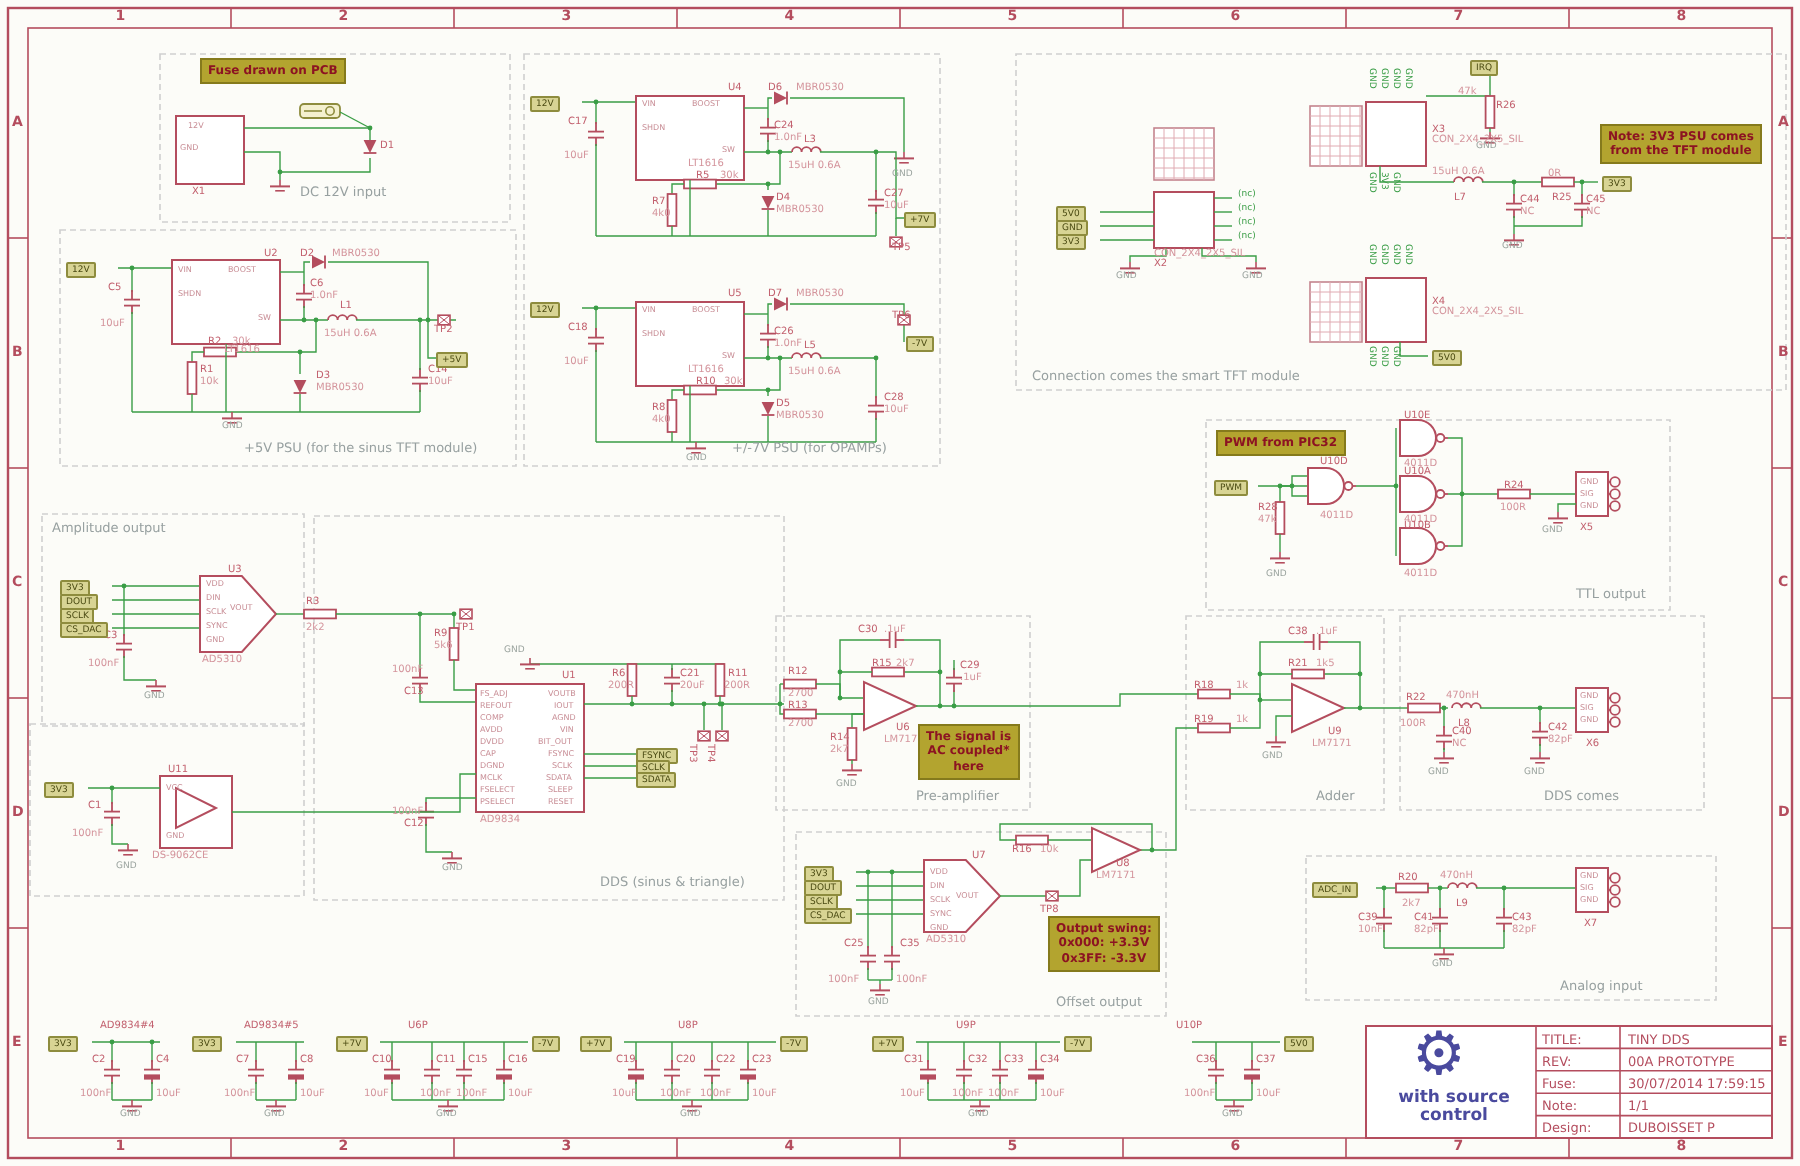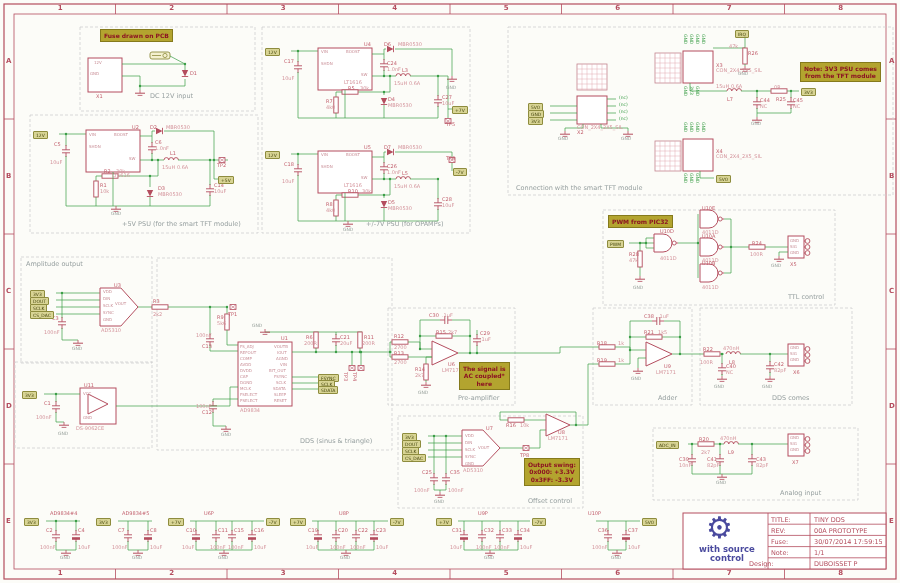--- a/index.html
+++ b/index.html
@@ -1636,33 +1636,33 @@
     <span class="logo" style="left: 686px; top: 545px; position: absolute;">with source</span>
     <span class="logo" style="left: 686px; top: 554px; position: absolute;">control</span>
     <span class="t tt" style="left: 771px; top: 516.5px;">TITLE:</span>
     <span class="t tt" style="left: 814px; top: 516.5px;">TINY DDS</span>
     <span class="t tt" style="left: 771px; top: 527.7px;">REV:</span>
     <span class="t tt" style="left: 814px; top: 527.7px;">00A PROTOTYPE</span>
     <span class="t tt" style="left: 771px; top: 538.9px;">Fuse:</span>
     <span class="t tt" style="left: 814px; top: 538.9px;">30/07/2014 17:59:15</span>
     <span class="t tt" style="left: 771px; top: 550.1px;">Note:</span>
     <span class="t tt" style="left: 814px; top: 550.1px;">1/1</span>
-    <span class="t tt" style="left: 749px; top: 561.3px;">Design:</span>
+    <span class="t tt" style="left: 771px; top: 561.3px;">Design:</span>
     <span class="t tt" style="left: 814px; top: 561.3px;">DUBOISSET P</span>
     <span class="t sec" style="left: 150px; top: 93px;">DC 12V input</span>
-    <span class="t sec" style="left: 122px; top: 221px;">+5V PSU (for the smart TFT module)</span>
+    <span class="t sec" style="left: 122px; top: 221px;">+5V PSU (for the sinus TFT module)</span>
     <span class="t sec" style="left: 366px; top: 221px;">+/-7V PSU (for OPAMPs)</span>
-    <span class="t sec" style="left: 516px; top: 185px;">Connection with the smart TFT module</span>
-    <span class="t sec" style="left: 788px; top: 294px;">TTL control</span>
+    <span class="t sec" style="left: 516px; top: 185px;">Connection comes the smart TFT module</span>
+    <span class="t sec" style="left: 788px; top: 294px;">TTL output</span>
     <span class="t sec" style="left: 26px; top: 261px;">Amplitude output</span>
     <span class="t sec" style="left: 300px; top: 438px;">DDS (sinus &amp; triangle)</span>
     <span class="t sec" style="left: 458px; top: 395px;">Pre-amplifier</span>
     <span class="t sec" style="left: 658px; top: 395px;">Adder</span>
     <span class="t sec" style="left: 772px; top: 395px;">DDS comes</span>
-    <span class="t sec" style="left: 528px; top: 498px;">Offset control</span>
+    <span class="t sec" style="left: 528px; top: 498px;">Offset output</span>
     <span class="t sec" style="left: 780px; top: 490px;">Analog input</span>
     <span class="t p" style="left: 94px; top: 61px;">12V</span>
     <span class="t p" style="left: 90px; top: 72px;">GND</span>
     <span class="t r" style="left: 96px; top: 94px;">X1</span>
     <span class="t r" style="left: 190px; top: 71px;">D1</span>
     <span class="t r" style="left: 132px; top: 125px;">U2</span>
     <span class="t v" style="left: 112px; top: 173px;">LT1616</span>
     <span class="t p" style="left: 89px; top: 133px;">VIN</span>
     <span class="t p" style="left: 89px; top: 145px;">SHDN</span>
     <span class="t p" style="left: 114px; top: 133px;">BOOST</span>

